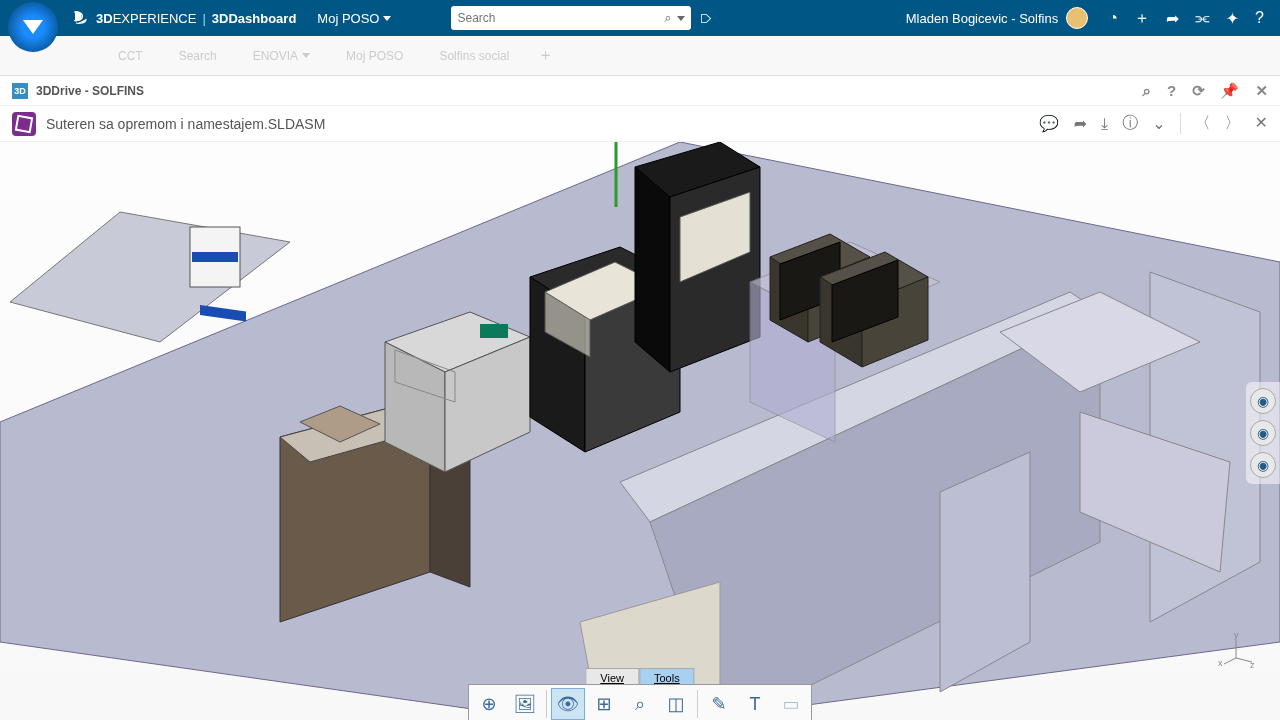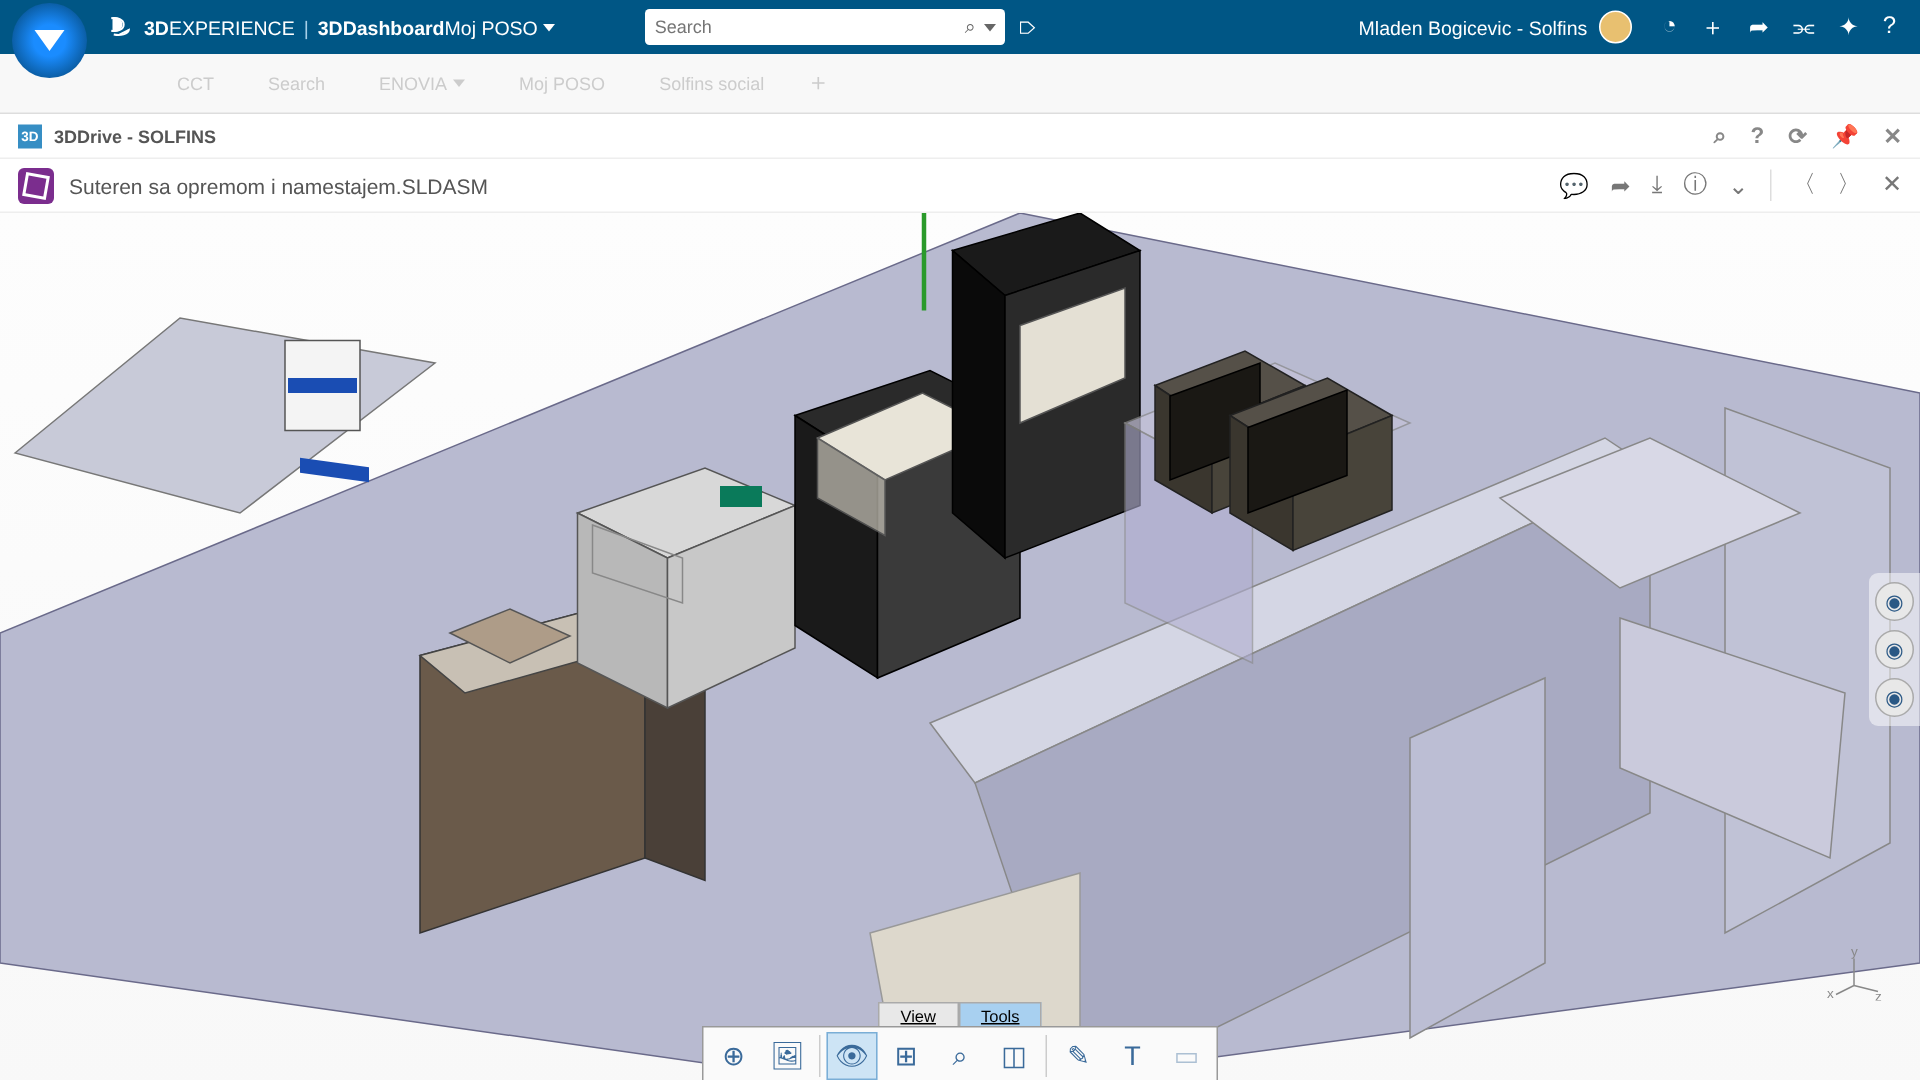--- a/index.html
+++ b/index.html
@@ -4,21 +4,21 @@
 <style>
 * { margin: 0; padding: 0; box-sizing: border-box; }
 body { font-family: Arial, sans-serif; width: 1280px; height: 720px; overflow: hidden; background: #fff; position: relative; }
 .topbar { height: 36px; background: #005685; display: flex; align-items: center; padding: 0 8px; color: #fff; font-size: 13px; }
 .logo-compass { width: 50px; height: 50px; border-radius: 50%; background: radial-gradient(circle, #1a8cff 30%, #003d66); position: relative; margin-right: 12px; display: flex; align-items: center; justify-content: center; z-index: 10; margin-top: 18px; }
 .logo-compass::before { content: ""; position: absolute; width: 0; height: 0; border-left: 10px solid transparent; border-right: 10px solid transparent; border-top: 14px solid #fff; border-bottom: 0; }
 .ds-logo { width: 20px; height: 20px; margin-right: 6px; }
 .brand { font-weight: bold; }
 .brand-light { font-weight: normal; }
 .divider { margin: 0 6px; color: #a8d0e8; }
-.dash-title { font-weight: bold; margin-right: 0; }
+.dash-title { font-weight: bold; margin-right: 21px; }
 .chevron-down { display: inline-block; width: 0; height: 0; border-left: 4px solid transparent; border-right: 4px solid transparent; border-top: 5px solid #fff; margin-left: 4px; vertical-align: middle; }
 .search-box { display: flex; align-items: center; background: #fff; border-radius: 3px; height: 24px; width: 240px; margin-left: 60px; padding: 0 6px; }
 .search-input { border: none; outline: none; flex: 1; font-size: 12px; color: #6d28d9; }
 .search-icon-right { color: #666; font-size: 13px; }
 .tag-icon { color: #fff; margin-left: 10px; font-size: 18px; display:inline-block; transform: rotate(90deg); }
 .flex-spacer { flex: 1; }
 .username { font-size: 13px; margin-right: 8px; }
 .avatar { width: 22px; height: 22px; border-radius: 50%; background: #e8c070; margin-right: 12px; border:1px solid #fff; }
 .top-icon { color: #fff; margin: 0 8px; cursor: pointer; font-size: 16px; }
 .tabbar { height: 40px; background: #f8f8f8; border-bottom: 1px solid #ddd; display: flex; align-items: center; padding-left: 100px; font-size: 12px; color: #ccc; }

